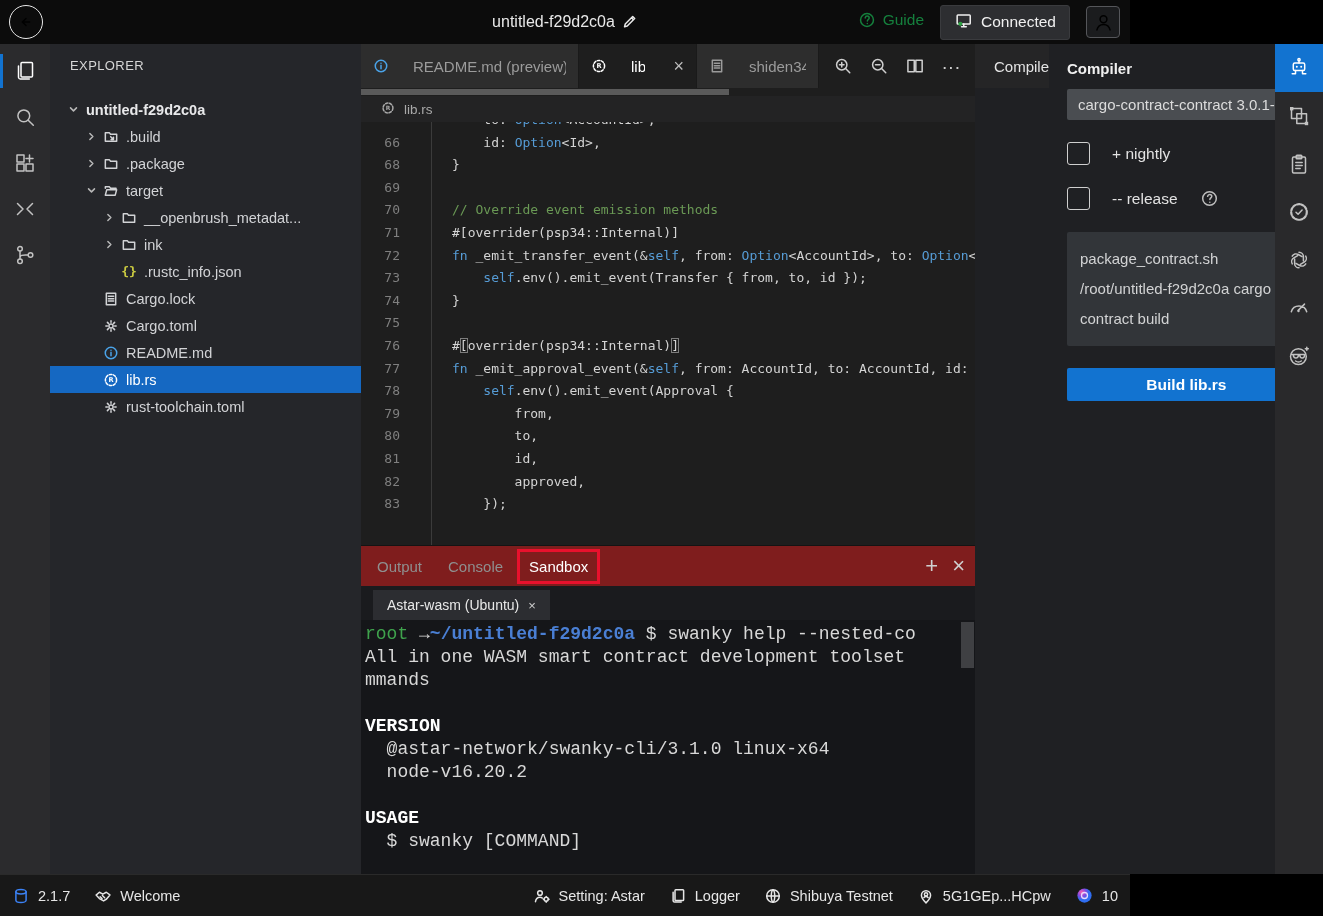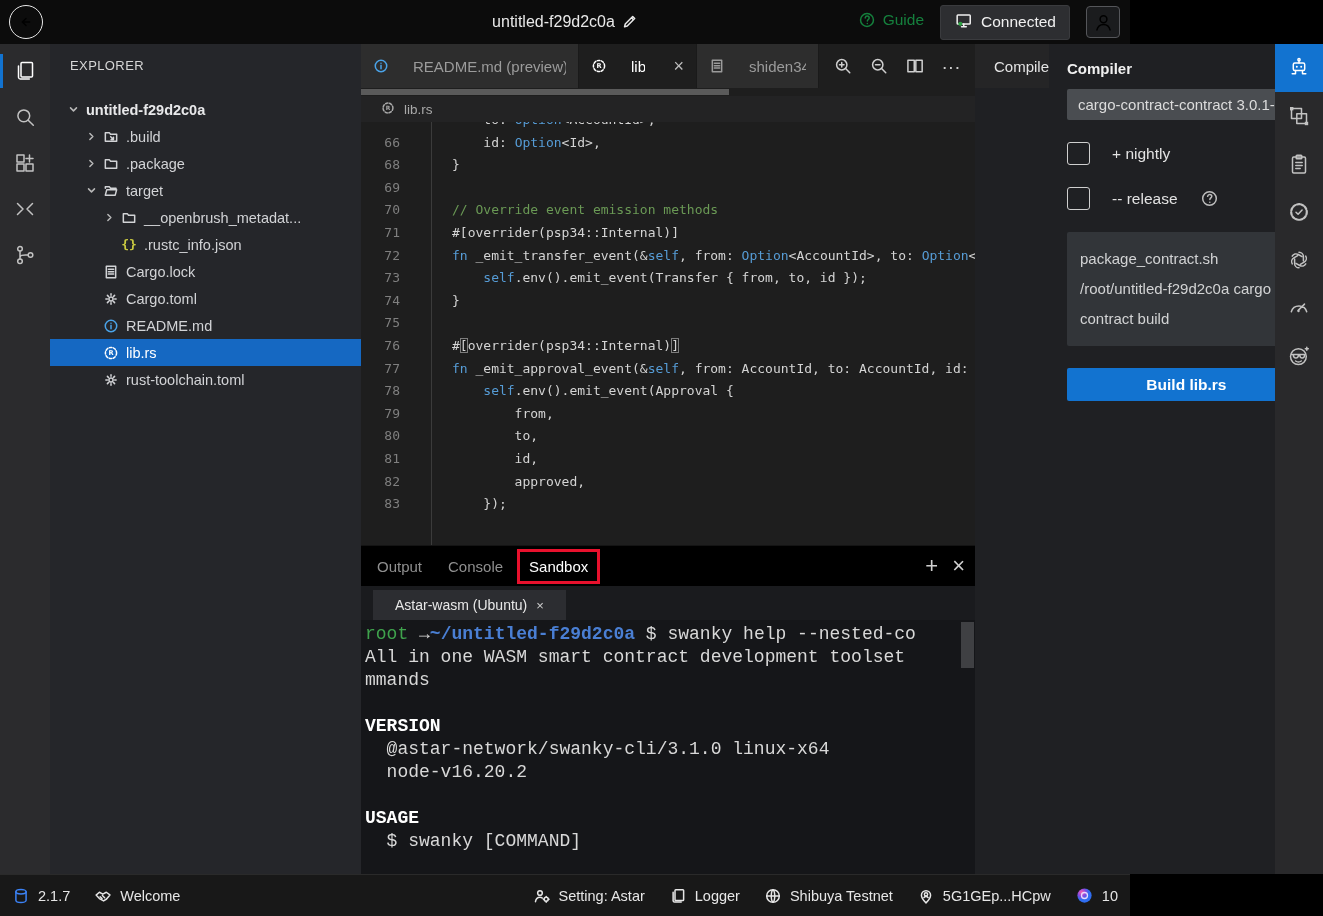--- a/index.html
+++ b/index.html
@@ -54,29 +54,29 @@
   .code .guide { position:absolute; left:70px; top:0; bottom:0; width:1px; background:#3b3b3b; }
   .cl { display:flex; height:22.6px; line-height:22.6px; white-space:pre; }
   .cl.partial { margin-top:-13px; }
   .cl .num { width:64px; flex:none; text-align:right; padding-right:25px; color:#7f7f7f; }
   .cl .txt { padding-left:27px; }
   .tk-d { color:#d4d4d4; } .tk-k { color:#569cd6; } .tk-c { color:#6a9955; }
   .tk-b { color:#d4d4d4; outline:1px solid #7d7d7d; outline-offset:-1px; }
 
   
   .bottom-panel { height:329px; flex:none; display:flex; flex-direction:column; background:#1e1f22; border-top:1px solid #141414; }
-  .panel-head { height:40px; flex:none; display:flex; align-items:center; padding:0 10px 0 14px; background:#000000; }
+  .panel-head { height:40px; flex:none; display:flex; align-items:center; padding:0 10px 0 14px; background:#7f1d1d; }
   .panel-tabs { display:flex; align-items:center; gap:22px; }
   .ptab { color:#8f8f8f; font-size:15px; cursor:pointer; position:relative; padding:6px 2px; }
   .ptab.active { color:#ffffff; }
   .redbox { position:absolute; left:-10px; right:-10px; top:-3px; bottom:-3px; border:3.5px solid #e8112d; pointer-events:none; }
   .panel-actions { margin-left:auto; display:flex; align-items:center; gap:14px; }
   .pact { background:none; border:none; color:#cfcfcf; font-size:22px; cursor:pointer; line-height:1; }
   .term-tabrow { height:34px; flex:none; background:#1a1b1e; display:flex; align-items:flex-end; padding-left:12px; }
-  .term-tab { height:30px; background:#2c2d31; color:#e8e8e8; font-size:14px; display:flex; align-items:center; gap:9px; padding:0 22px; cursor:pointer;margin-top:44px; }
+  .term-tab { height:30px; background:#2c2d31; color:#e8e8e8; font-size:14px; display:flex; align-items:center; gap:9px; padding:0 14px; cursor:pointer;margin-top:44px; }
   .term-tab .close { font-size:13px; color:#cfcfcf; }
   .terminal { flex:1; background:#151619; position:relative; padding:3px 2px 0 4px; font-family:"Liberation Mono", monospace; font-size:18px; overflow:hidden; cursor:text; }
   .tl { height:23px; line-height:23px; white-space:pre; }
   .tm-g { color:#3fa34d; } .tm-p { color:#4a7fd4; font-weight:bold; }
   .tm-w { color:#d8d8d8; } .tm-B { color:#ffffff; font-weight:bold; }
   .term-scroll { position:absolute; right:1px; top:2px; width:13px; height:46px; background:#3f4043; cursor:pointer; }
 
   
   .rightpanel { width:300px; flex:none; background:#1f2023; display:flex; flex-direction:row; }
   .rp-header { height:44px; flex:none; display:flex; align-items:center; padding-left:19px; color:#e4e4e4; font-size:15px; background:#252526; }
@@ -280,20 +280,37 @@
               <svg class="ic " style="width:16px;height:16px" viewBox="0 0 24 24">
                 <g class="ic-stroke">
                   <path d="M3.5 5.8h6.2l1.6 2h9.2v10.4H3.5z"></path>
                 </g>
               </svg>
             </span>
     <span>__openbrush_metadat...</span>
           </div>
           <div class="tree-row  " style="padding-left:50px">
     <span class="chev">
+              <svg class="ic " style="width:13px;height:13px" viewBox="0 0 24 24">
+                <g class="ic-stroke">
+                  <path d="M9 6.5l5.5 5.5L9 17.5"></path>
+                </g>
+              </svg>
+            </span>
+            <span class="ficon">
+              <svg class="ic " style="width:16px;height:16px" viewBox="0 0 24 24">
+                <g class="ic-stroke">
+                  <path d="M3.5 5.8h6.2l1.6 2h9.2v10.4H3.5z"></path>
+                </g>
+              </svg>
+            </span>
+    <span>ink</span>
+          </div>
+          <div class="tree-row  " style="padding-left:50px">
+    <span class="chev">
               <span style="width:13px"></span>
             </span>
             <span class="ficon">
               <span class="braces-glyph">{}</span>
             </span>
     <span>.rustc_info.json</span>
           </div>
           <div class="tree-row  " style="padding-left:32px">
     <span class="chev">
               <span style="width:13px"></span>

